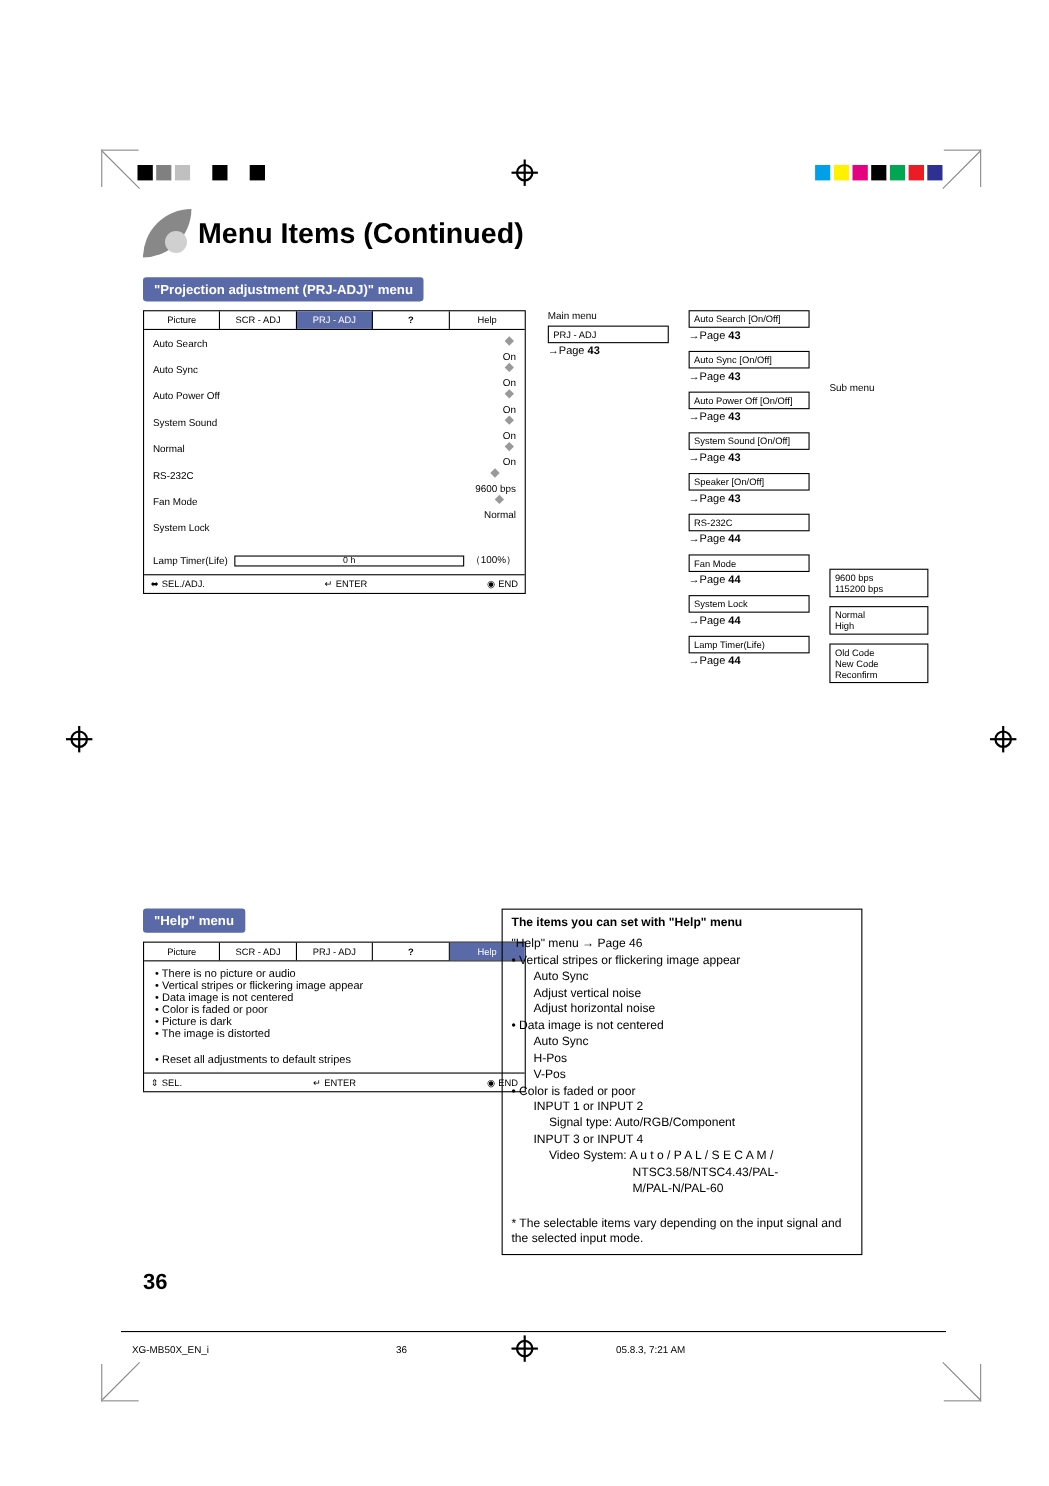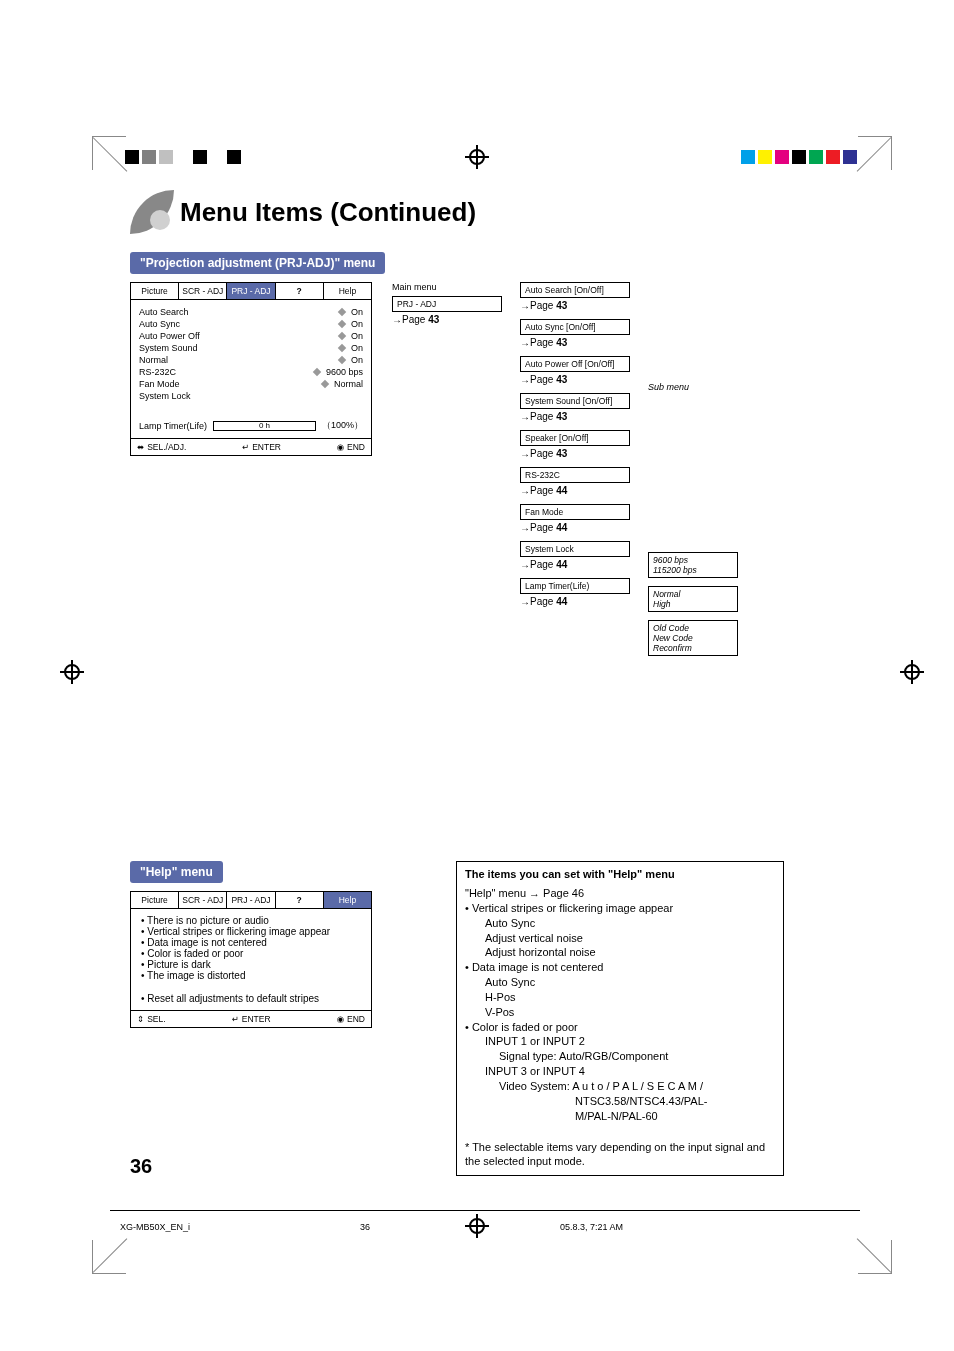--- a/index.html
+++ b/index.html
@@ -77,34 +77,34 @@
     color: #fff;
     font-size: 12px;
     font-weight: bold;
     padding: 4px 10px;
     border-radius: 3px;
     margin-bottom: 8px;
   }
 
   .osd-box {
     border: 1px solid #000;
-    width: 242px;
+    width: 348px;
     font-size: 9px;
   }
   .osd-tabs { display: flex; border-bottom: 1px solid #000; }
   .osd-tab {
     flex: 1; text-align: center; padding: 3px 2px;
     border-right: 1px solid #000; font-size: 8.5px;
   }
   .osd-tab:last-child { border-right: none; }
   .osd-tab.active { background: #5a6aa8; color: #fff; }
   .osd-tab.help-q { font-weight: bold; }
   .osd-body { padding: 6px 8px; }
   .osd-row { display: flex; justify-content: space-between; padding: 1px 0; }
-  .osd-row .val { display: flex; align-items: center; gap: 6px; }
+  .osd-row .val { display: flex; align-items: center; gap: 6px; flex-direction: column; }
   .diamond {
     width: 6px; height: 6px; background: #999; transform: rotate(45deg);
     display: inline-block;
   }
   .lamp-row {
     margin-top: 6px; display: flex; align-items: center; gap: 6px;
     border-top: 1px solid transparent; padding-top: 4px;
   }
   .lamp-bar {
     border: 1px solid #000; height: 10px; flex: 1; display: flex;
@@ -367,21 +367,21 @@
             <div class="tree-item"><div class="tree-node">Auto Search [On/Off]</div><div class="tree-pageref"><span class="arrow">→</span>Page <b>43</b></div></div>
             <div class="tree-item"><div class="tree-node">Auto Sync [On/Off]</div><div class="tree-pageref"><span class="arrow">→</span>Page <b>43</b></div></div>
             <div class="tree-item"><div class="tree-node">Auto Power Off [On/Off]</div><div class="tree-pageref"><span class="arrow">→</span>Page <b>43</b></div></div>
             <div class="tree-item"><div class="tree-node">System Sound [On/Off]</div><div class="tree-pageref"><span class="arrow">→</span>Page <b>43</b></div></div>
             <div class="tree-item"><div class="tree-node">Speaker [On/Off]</div><div class="tree-pageref"><span class="arrow">→</span>Page <b>43</b></div></div>
             <div class="tree-item"><div class="tree-node">RS-232C</div><div class="tree-pageref"><span class="arrow">→</span>Page <b>44</b></div></div>
             <div class="tree-item"><div class="tree-node">Fan Mode</div><div class="tree-pageref"><span class="arrow">→</span>Page <b>44</b></div></div>
             <div class="tree-item"><div class="tree-node">System Lock</div><div class="tree-pageref"><span class="arrow">→</span>Page <b>44</b></div></div>
             <div class="tree-item"><div class="tree-node">Lamp Timer(Life)</div><div class="tree-pageref"><span class="arrow">→</span>Page <b>44</b></div></div>
           </div>
-        <div class="tree-right" id="tree-right" style="margin-top: 100px; font-style: italic;">
+        <div class="tree-right" id="tree-right" style="margin-top: 65px;">
           <div class="tree-sub-label">Sub menu</div>
         <div style="min-height: 20px;"></div>
             <div style="min-height: 34px;"></div>
             <div style="min-height: 34px;"></div>
             <div style="min-height: 34px;"></div>
             <div style="min-height: 34px;"></div>
             <div style="min-height: 34px;"><div class="tree-node" style="min-width: 90px;">9600 bps<br>115200 bps</div></div>
             <div style="min-height: 34px;"><div class="tree-node" style="min-width: 90px;">Normal<br>High</div></div>
             <div style="min-height: 47px;"><div class="tree-node" style="min-width: 90px;">Old Code<br>New Code<br>Reconfirm</div></div>
             <div style="min-height: 34px;"></div>

